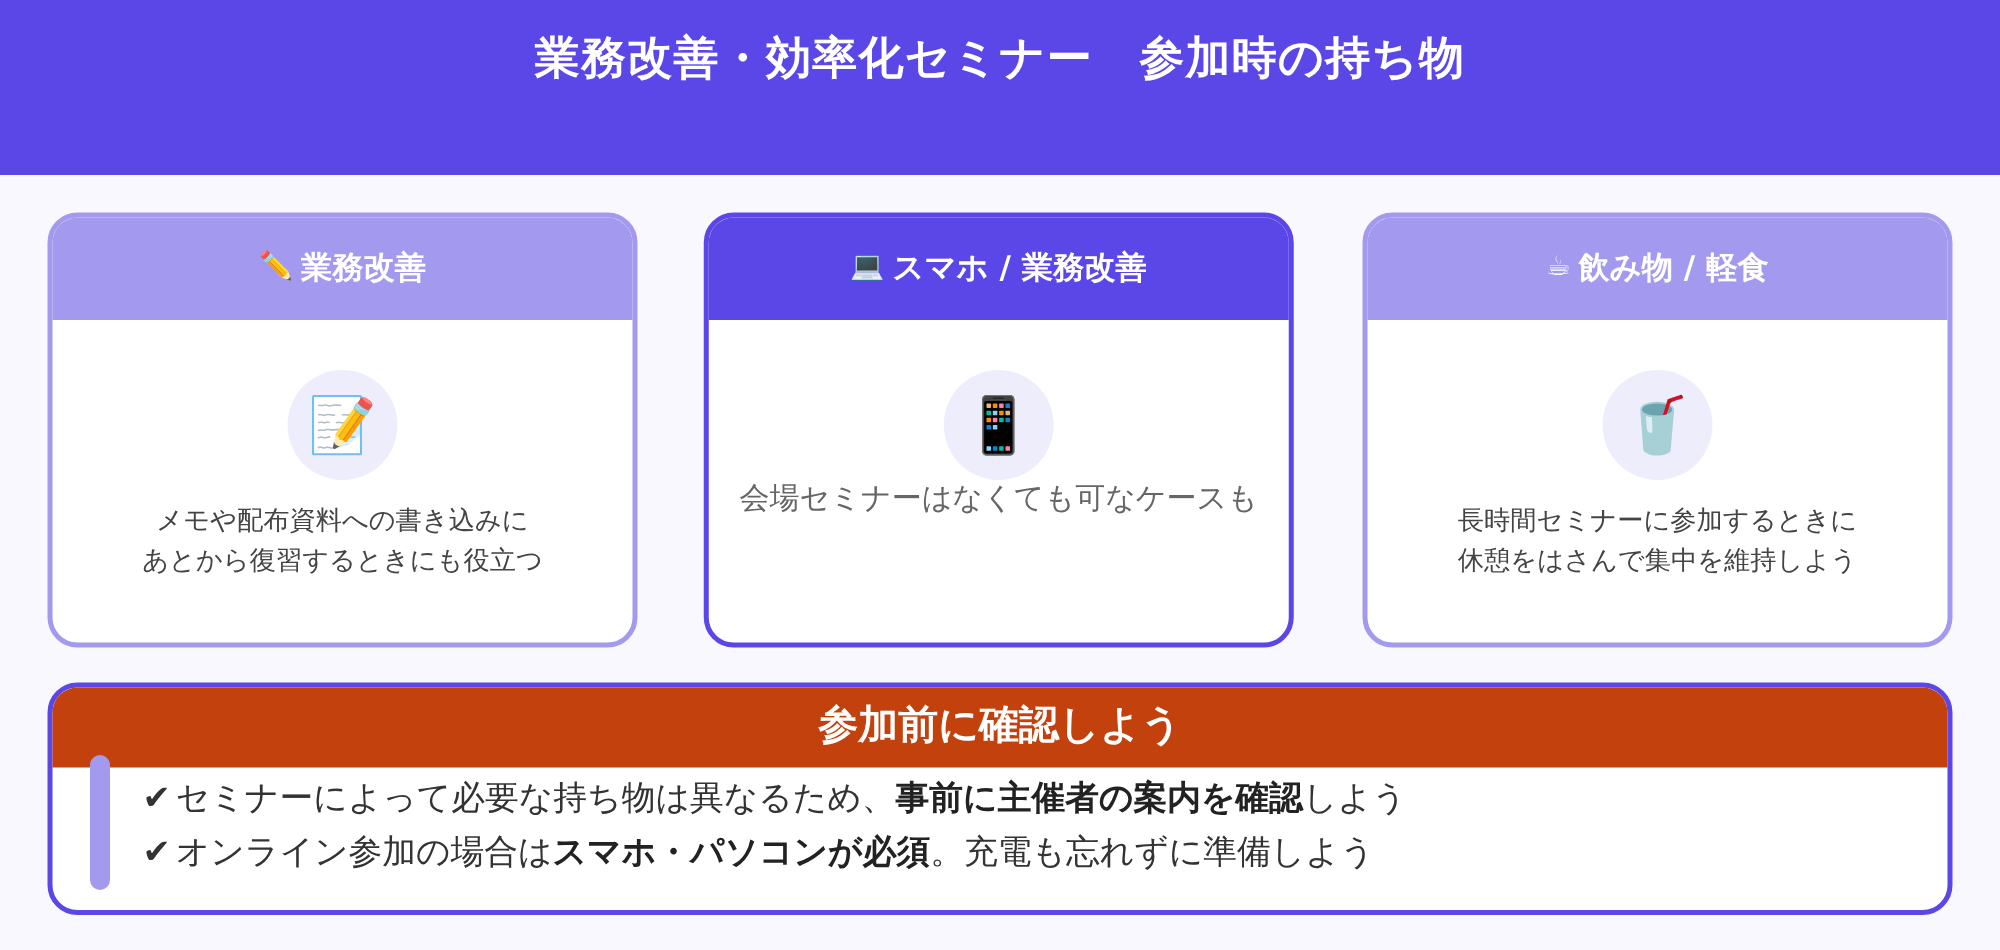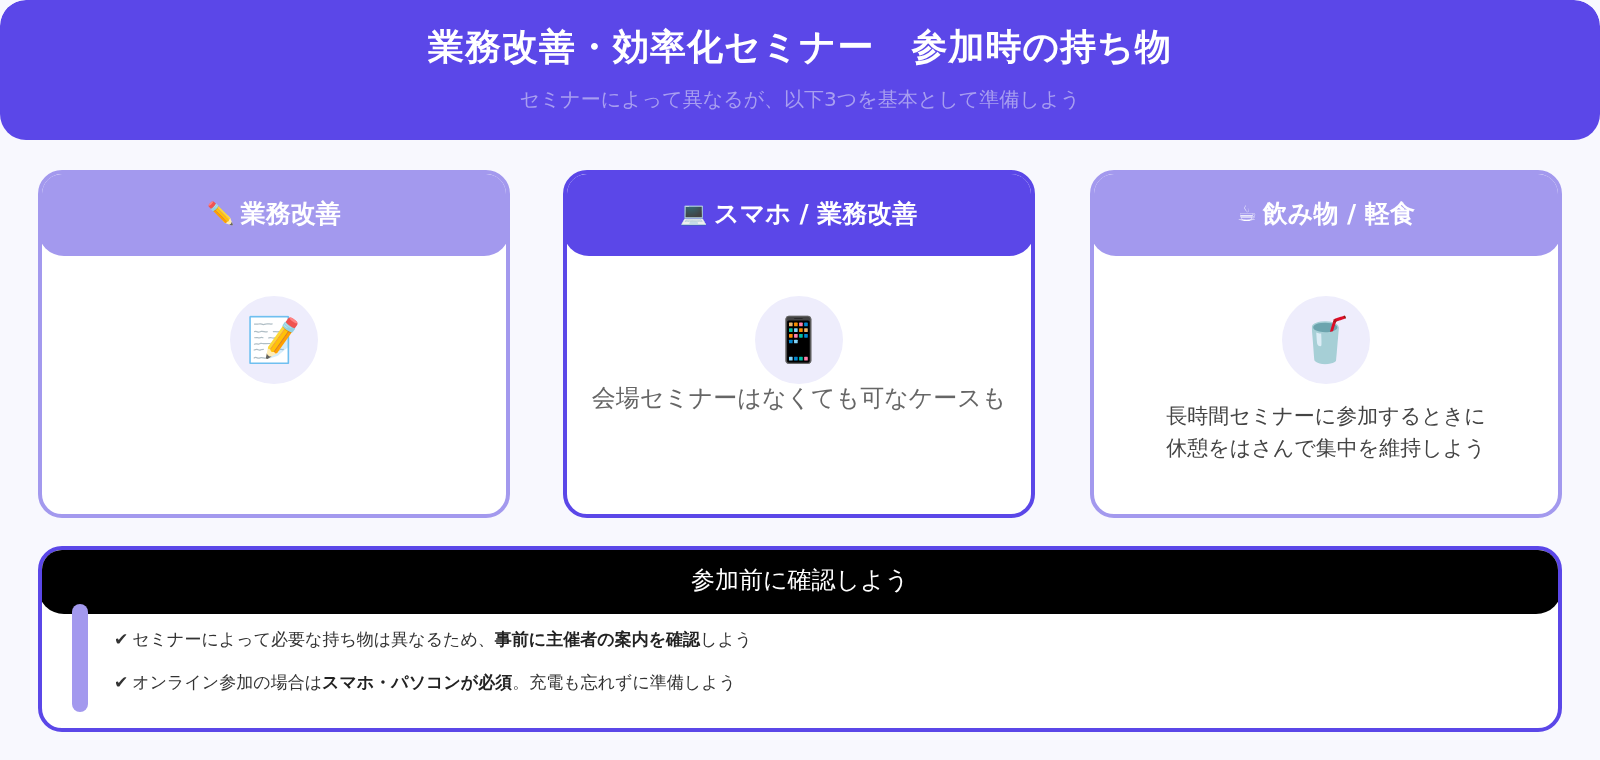--- a/index.html
+++ b/index.html
@@ -1,15 +1,15 @@
 <!DOCTYPE html>
 <html><head>
 <meta charset="utf-8">
 <style>
-  * { box-sizing: border-box; margin: 0; padding: 0; border-radius: 26px; }
+  * { box-sizing: border-box; margin: 0; padding: 0; }
   html, body { width: 1600px; height: 760px; overflow: hidden; }
   body {
     background: #F8F8FE;
     font-family: "DejaVu Sans", "Liberation Sans", sans-serif;
     color: #444;
     position: relative;
   }
   .header {
     position: absolute; left: 0; top: 0; width: 1600px; height: 140px;
     background: #5B47E8;
@@ -51,50 +51,53 @@
   .card.featured .desc { margin-top: 8px; line-height: 36px; }
   .card .note {
     text-align: center; font-size: 24px; color: #666; line-height: 28px;
   }
   .confirm {
     position: absolute; left: 38px; top: 546px; width: 1524px; height: 186px;
     border: 4px solid #5B47E8; border-radius: 24px; background: #FFFFFF;
     overflow: hidden;
   }
   .confirm .confirm-head {
-    height: 68px; background: #000000; margin: -4px -4px 0 -4px;
+    height: 68px; background: #c2410c; margin: -4px -4px 0 -4px;
     display: flex; align-items: center; justify-content: center;
-    color: #FFFFFF; font-size: 24px; font-weight: normal;
+    color: #FFFFFF; font-size: 32px; font-weight: bold;
   }
   .confirm .accent-bar {
     position: absolute; left: 30px; top: 54px; width: 16px; height: 108px;
     border-radius: 8px; background: #A399EE;
   }
   .confirm .items { position: absolute; left: 72px; top: 74px; }
   .confirm .item {
-    font-size: 17px; line-height: 30px; color: #333; margin-bottom: 13px;
+    font-size: 27px; line-height: 30px; color: #333; margin-bottom: 13px;
     white-space: nowrap;
   }
   .confirm .item .check { font-weight: bold; margin-right: 4px; }
   .confirm .item b { font-weight: bold; color: #222; }
 </style>
 </head>
 <body>
 
 <div class="header">
   <div class="title">業務改善・効率化セミナー　参加時の持ち物</div>
-  <div class="subtitle">セミナーによって異なるが、以下3つを基本として準備しよう</div>
 </div>
 
 <div class="card" style="left:38px;">
   <div class="card-head">
     <span class="head-icon">✏️</span>
     <span>業務改善</span>
   </div>
   <div class="icon-circle">📝</div>
+  <div class="desc">
+    <div>メモや配布資料への書き込みに</div>
+    <div>あとから復習するときにも役立つ</div>
+  </div>
 </div>
 
 <div class="card featured" style="left:563px;">
   <div class="card-head">
     <span class="head-icon">💻</span>
     <span>スマホ / 業務改善</span>
   </div>
   <div class="icon-circle">📱</div>
   <div class="note">会場セミナーはなくても可なケースも</div>
 </div>

